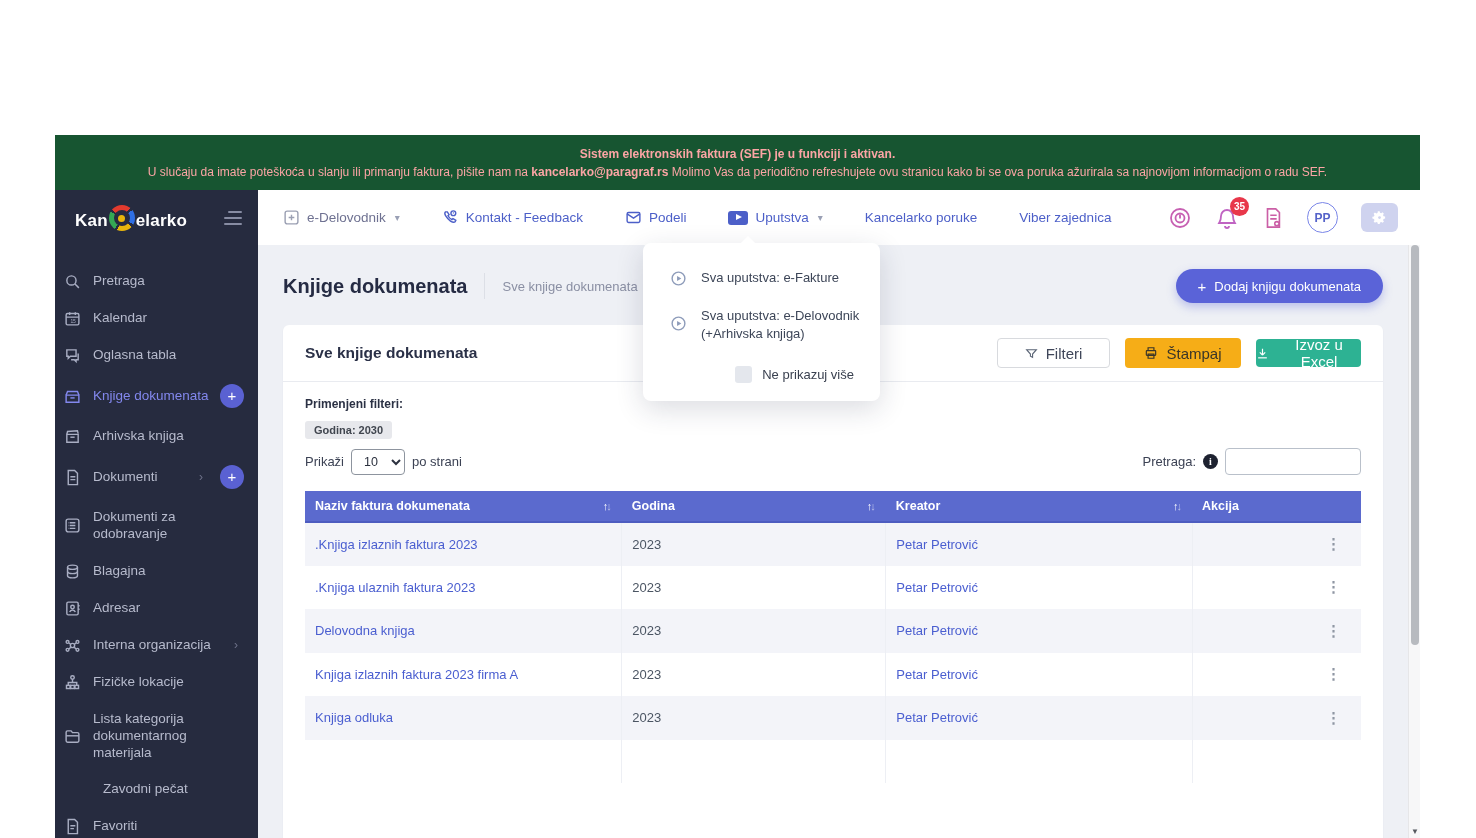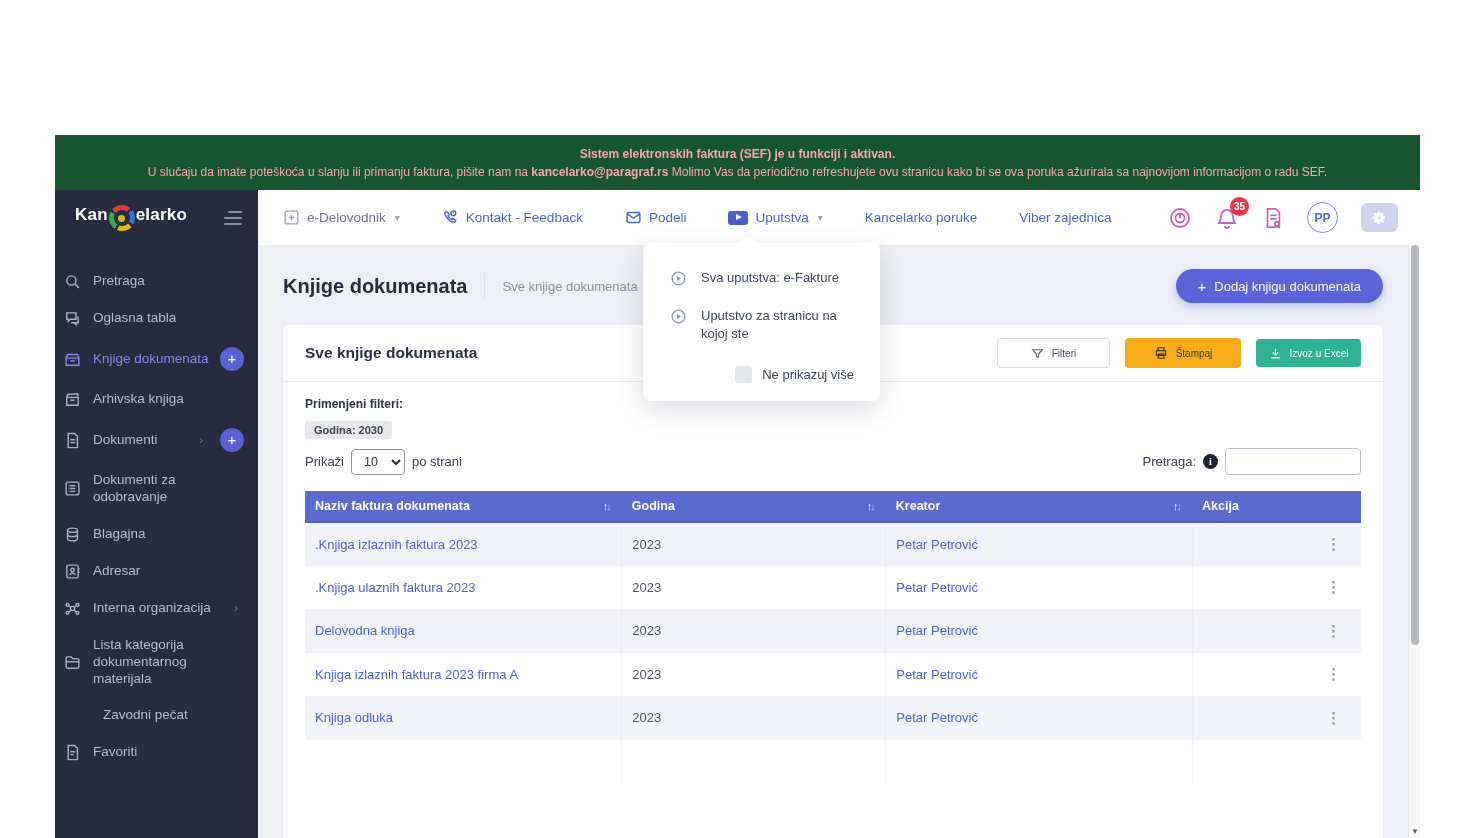--- a/index.html
+++ b/index.html
@@ -10,21 +10,21 @@
   .banner { height:55px; background:#175531; color:#fca5a5; display:flex; flex-direction:column; align-items:center; justify-content:center; gap:4px; text-align:center; }
   .banner .l1 { font-size:12px; font-weight:700; }
   .banner .l2 { font-size:12px; }
   .banner .l2 b { font-weight:700; }
 
   .app-body { display:flex; height:648px; }
 
   
   .sidebar { width:203px; flex-shrink:0; background:#262b3f; display:flex; flex-direction:column; overflow:hidden; }
   .logo-row { height:55px; flex-shrink:0; display:flex; align-items:center; padding:0 16px 0 20px; }
-  .logo { display:flex; align-items:flex-start; color:#fff; font-size:17px; font-weight:700; letter-spacing:.2px; }
+  .logo { display:flex; align-items:flex-end; color:#fff; font-size:17px; font-weight:700; letter-spacing:.2px; }
   .logo-ring { width:26px; height:26px; border-radius:50%; margin:0 1px; position:relative;
       background:conic-gradient(from -50deg, #e23a2e 0 90deg, rgba(0,0,0,0) 90deg 102deg, #2f6fe4 102deg 170deg, rgba(0,0,0,0) 170deg 182deg, #e8b50c 182deg 252deg, rgba(0,0,0,0) 252deg 264deg, #35a853 264deg 348deg, rgba(0,0,0,0) 348deg 360deg); }
   .logo-ring::after { content:""; position:absolute; left:5px; top:5px; width:16px; height:16px; border-radius:50%; background:#262b3f; }
   .logo-ring::before { content:""; position:absolute; left:9px; top:10px; width:7px; height:7px; border-radius:50%; background:#e8b50c; z-index:2; }
   .burger { margin-left:auto; display:flex; flex-direction:column; gap:4px; cursor:pointer; }
   .burger i { display:block; width:18px; height:2px; background:#878ca3; border-radius:1px; }
   .burger i:nth-child(1){ width:14px; align-self:flex-end; }
 
   .nav { padding-top:18px; }
   .side-item { display:flex; align-items:center; gap:11px; padding:10px 14px 10px 9px; color:#b7bbcd; font-size:13.5px; cursor:pointer; line-height:1.25; }
@@ -59,21 +59,21 @@
   .page-title { font-size:20px; font-weight:700; color:#252b43; }
   .ph-div { width:1px; height:26px; background:#dcdfe6; margin:0 17px; }
   .breadcrumb { font-size:13px; color:#8a8fa3; }
   .add-btn { margin-left:auto; height:34px; border:none; border-radius:17px; background:#5a63d8; color:#fff; font-size:13px; font-family:inherit; padding:0 22px; display:flex; align-items:center; gap:8px; cursor:pointer; box-shadow:0 4px 10px rgba(90,99,216,.35); }
   .add-btn .plus { font-size:15px; }
 
   .card { background:#fff; border-radius:6px; margin:22px 37px 0 25px; min-height:545px; box-shadow:0 1px 2px rgba(40,45,80,.05); }
   .card-head { display:flex; align-items:center; padding:13px 22px; }
   .card-title { font-size:15.5px; font-weight:700; color:#2a3047; }
   .card-actions { margin-left:auto; display:flex; align-items:center; gap:15px; }
-  .btn { height:30px; border-radius:4px; font-size:10px; font-family:inherit; display:flex; align-items:center; justify-content:center; gap:8px; cursor:pointer; border:none; }
+  .btn { height:30px; border-radius:4px; font-size:15px; font-family:inherit; display:flex; align-items:center; justify-content:center; gap:8px; cursor:pointer; border:none; }
   .btn-outline { background:#fff; border:1px solid #d8dade; color:#3f4659; width:113px; }
   .btn-amber { background:#f6ad17; color:#3a3528; width:116px; font-weight:400; }
   .btn-teal { background:#2db293; color:#fff; width:105px; height:28px; }
   .card-sep { border-top:1px solid #e9ebf0; }
   .filters-block { padding:15px 22px 0; }
   .filters-label { font-size:12px; font-weight:700; color:#2b3144; }
   .filter-tag { display:inline-block; margin-top:10px; background:#e7e8ec; border-radius:3px; padding:3px 9px; font-size:11px; font-weight:700; color:#41464f; }
   .list-controls { display:flex; align-items:center; padding:9px 22px 13px; font-size:13px; color:#3c4254; }
   .per-page { width:54px; height:26px; margin:0 7px; font-size:12.5px; font-family:inherit; color:#2c313f; border:1px solid #8d949e; border-radius:4px; background:#fff; padding-left:8px; }
   .search-wrap { margin-left:auto; display:flex; align-items:center; gap:7px; }
@@ -138,20 +138,30 @@
               <svg width="17" height="17" viewBox="0 0 24 24" fill="none" stroke="currentColor" stroke-width="2">
                 <circle cx="10.5" cy="10.5" r="6.5"></circle>
                 <path d="M15.5 15.5 21 21"></path>
               </svg>
             </span>
           <span>Pretraga</span>
         </div>
         <div class="side-item">
           <span class="s-ico">
               <svg width="17" height="17" viewBox="0 0 24 24" fill="none" stroke="currentColor" stroke-width="2">
+                <rect x="3" y="5" width="18" height="16" rx="2"></rect>
+                <path d="M8 3v4M16 3v4M3 10h18"></path>
+                <text x="9" y="19" font-size="7" stroke="none" fill="currentColor">15</text>
+              </svg>
+            </span>
+          <span>Kalendar</span>
+        </div>
+        <div class="side-item">
+          <span class="s-ico">
+              <svg width="17" height="17" viewBox="0 0 24 24" fill="none" stroke="currentColor" stroke-width="2">
                 <path d="M4 4h13v9H9l-3 3v-3H4z"></path>
                 <path d="M20 9v9h-3v2.5L14.5 18H10"></path>
               </svg>
             </span>
           <span>Oglasna tabla</span>
         </div>
         <div class="side-item active">
           <span class="s-ico">
               <svg width="17" height="17" viewBox="0 0 24 24" fill="none" stroke="currentColor" stroke-width="2">
                 <path d="M3 10h18v10H3z"></path>
@@ -220,20 +230,32 @@
                 <circle cx="12" cy="12" r="3"></circle>
                 <circle cx="5" cy="7" r="2"></circle>
                 <circle cx="19" cy="7" r="2"></circle>
                 <circle cx="5" cy="18" r="2"></circle>
                 <circle cx="19" cy="18" r="2"></circle>
                 <path d="M7 8.5 9.7 10.6M17 8.5 14.3 10.6M7 16.8 9.7 14.4M17 16.8 14.3 14.4"></path>
               </svg>
             </span>
           <span>Interna organizacija</span>
           <span class="side-chevron">›</span>
+        </div>
+        <div class="side-item">
+          <span class="s-ico">
+              <svg width="17" height="17" viewBox="0 0 24 24" fill="none" stroke="currentColor" stroke-width="2">
+                <circle cx="12" cy="5" r="2.5"></circle>
+                <path d="M12 7.5V12M12 12H6v4M12 12h6v4M6 12v4M18 12v4"></path>
+                <rect x="3.5" y="16" width="5" height="4.5"></rect>
+                <rect x="9.5" y="16" width="5" height="4.5"></rect>
+                <rect x="15.5" y="16" width="5" height="4.5"></rect>
+              </svg>
+            </span>
+          <span>Fizičke lokacije</span>
         </div>
         <div class="side-item">
           <span class="s-ico">
               <svg width="17" height="17" viewBox="0 0 24 24" fill="none" stroke="currentColor" stroke-width="2">
                 <path d="M3 6a2 2 0 0 1 2-2h5l2 2.5h7a2 2 0 0 1 2 2V18a2 2 0 0 1-2 2H5a2 2 0 0 1-2-2z"></path>
                 <path d="M3 11h18"></path>
               </svg>
             </span>
           <span>Lista kategorija dokumentarnog materijala</span>
         </div>
@@ -483,27 +505,27 @@
     <div class="dd-item">
       <span class="play">
           <svg width="17" height="17" viewBox="0 0 24 24" fill="none" stroke="currentColor" stroke-width="2">
             <circle cx="12" cy="12" r="9"></circle>
             <path d="M10 8.5 16 12l-6 3.5z" fill="currentColor" stroke="none"></path>
           </svg>
         </span>
       <span>Sva uputstva: e-Fakture</span>
     </div>
     <div class="dd-item">
-      <span class="play">
+      <span class="play" style="margin-top:8px;">
           <svg width="17" height="17" viewBox="0 0 24 24" fill="none" stroke="currentColor" stroke-width="2">
             <circle cx="12" cy="12" r="9"></circle>
             <path d="M10 8.5 16 12l-6 3.5z" fill="currentColor" stroke="none"></path>
           </svg>
         </span>
-      <span>Uputstvo za stranicu na kojoj ste</span>
+      <span>Sva uputstva: e-Delovodnik (+Arhivska knjiga)</span>
     </div>
     <div class="dd-check-row">
       <span class="checkbox"></span>
       <span>Ne prikazuj više</span>
     </div>
   </div>
 
 </div>
 
 </body></html>

